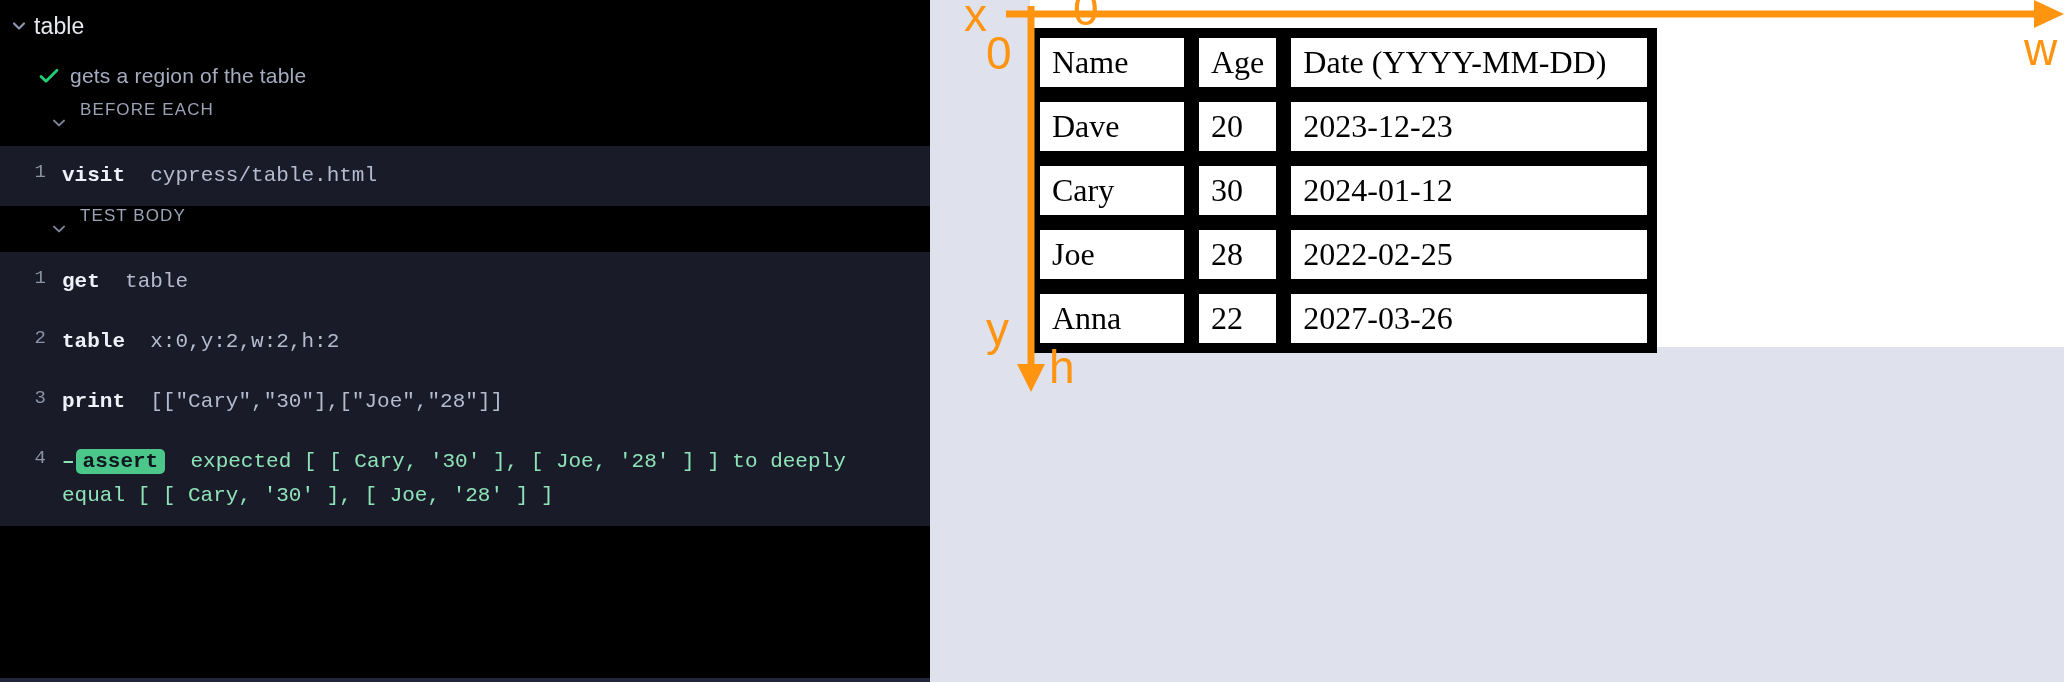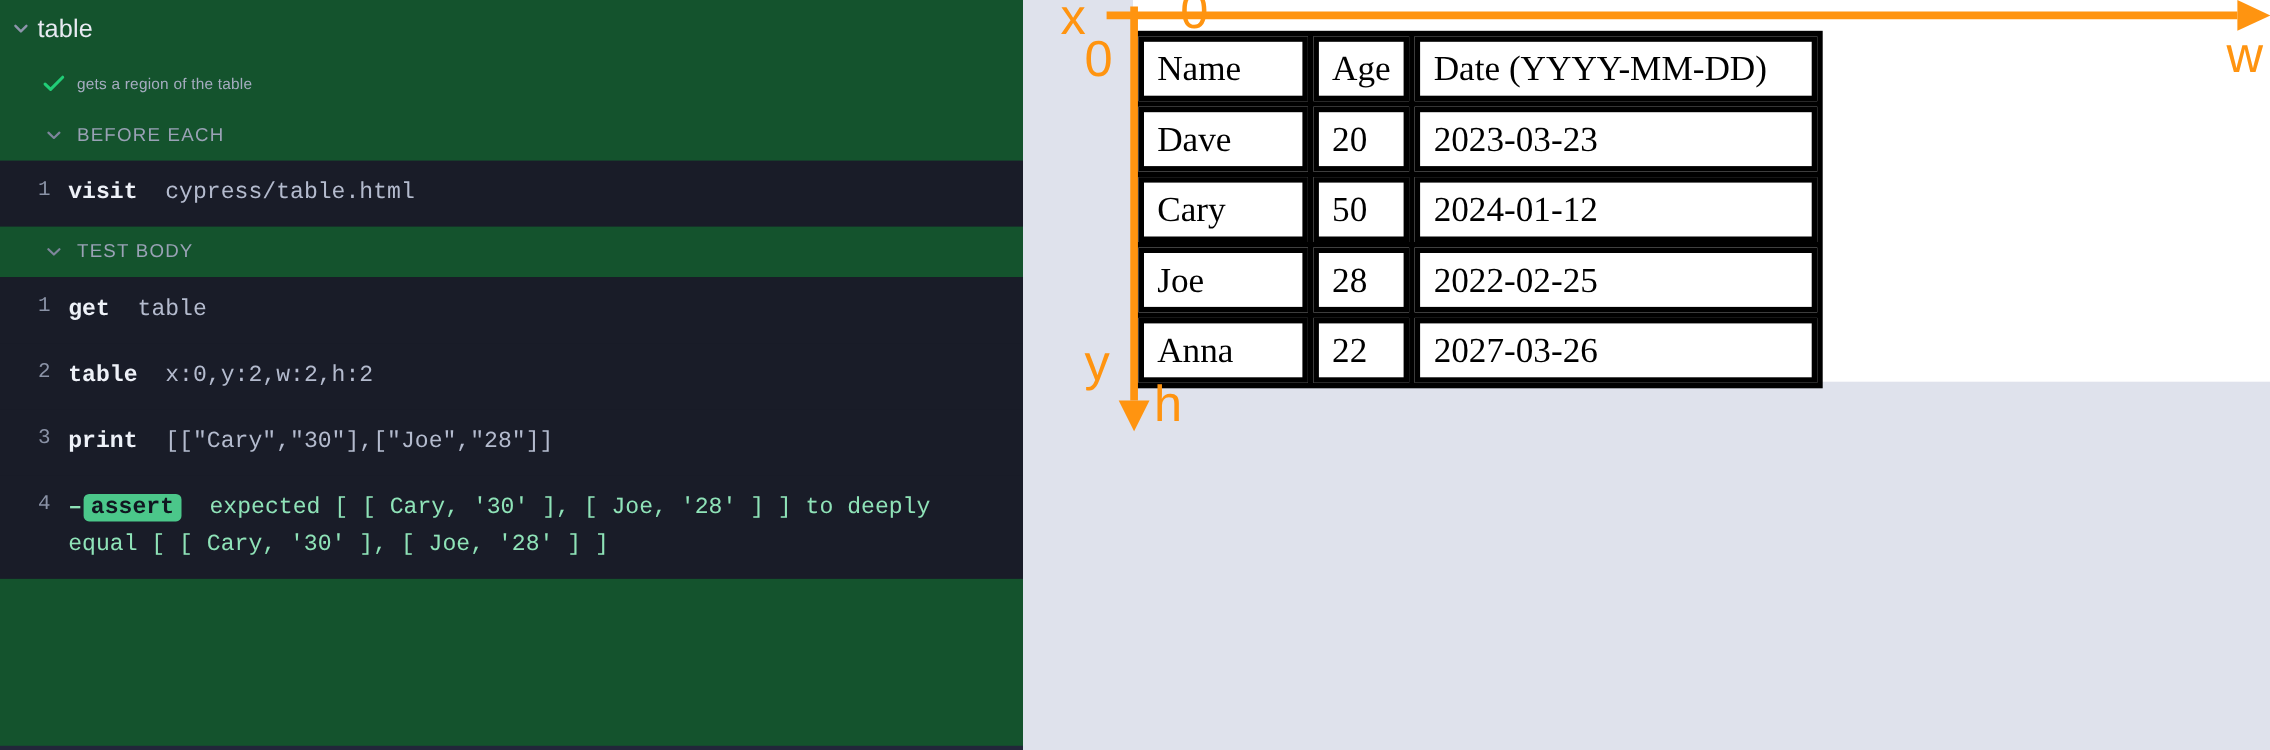--- a/index.html
+++ b/index.html
@@ -7,21 +7,21 @@
     width:2064px;height:682px;overflow:hidden;
     background:#1b1e2b;
     font-family:"Liberation Sans",sans-serif;
   }
   .app{position:relative;width:2064px;height:682px;display:flex;}
 
   
   .log-panel{
     position:relative;
     width:930px;height:682px;
-    background:#14532d;
+    background:#000000;
     flex:0 0 930px;
     overflow:hidden;
   }
   .log-inner{padding:0;}
 
   .suite-row{
     display:flex;align-items:center;
     height:52px;
     padding-left:6px;
   }
@@ -36,26 +36,26 @@
   }
 
   .test-row{
     display:flex;align-items:center;
     height:48px;padding-left:38px;
   }
   .check{
     width:22px;flex:0 0 22px;display:flex;align-items:center;justify-content:center;
   }
   .test-title{
-    font-size:14px;color:#a5acc0;margin-left:10px;letter-spacing:.2px;
+    font-size:21px;color:#a5acc0;margin-left:10px;letter-spacing:.2px;
   }
 
   .hook-row{
-    display:flex;align-items:center;
-    height:46px;padding-left:38px;
+    display:flex;
+    height:46px;padding-left:48px;
   }
   .hook-chev{
     width:22px;flex:0 0 22px;display:flex;align-items:center;justify-content:center;
   }
   .hook-label{
     font-size:17px;color:#9aa2b6;margin-left:10px;
     letter-spacing:1.1px;
   }
 
   .cmd-block{background:#191c28;}
@@ -226,25 +226,25 @@
       <table class="data">
         <tbody>
             <tr>
           <td class="c-name">Name</td>
           <td class="c-age">Age</td>
           <td class="c-date">Date (YYYY-MM-DD)</td>
         </tr>
         <tr>
           <td class="c-name">Dave</td>
           <td class="c-age">20</td>
-          <td class="c-date">2023-03-23</td>
+          <td class="c-date">2023-12-23</td>
         </tr>
         <tr>
           <td class="c-name">Cary</td>
-          <td class="c-age">50</td>
+          <td class="c-age">30</td>
           <td class="c-date">2024-01-12</td>
         </tr>
         <tr>
           <td class="c-name">Joe</td>
           <td class="c-age">28</td>
           <td class="c-date">2022-02-25</td>
         </tr>
         <tr>
           <td class="c-name">Anna</td>
           <td class="c-age">22</td>

